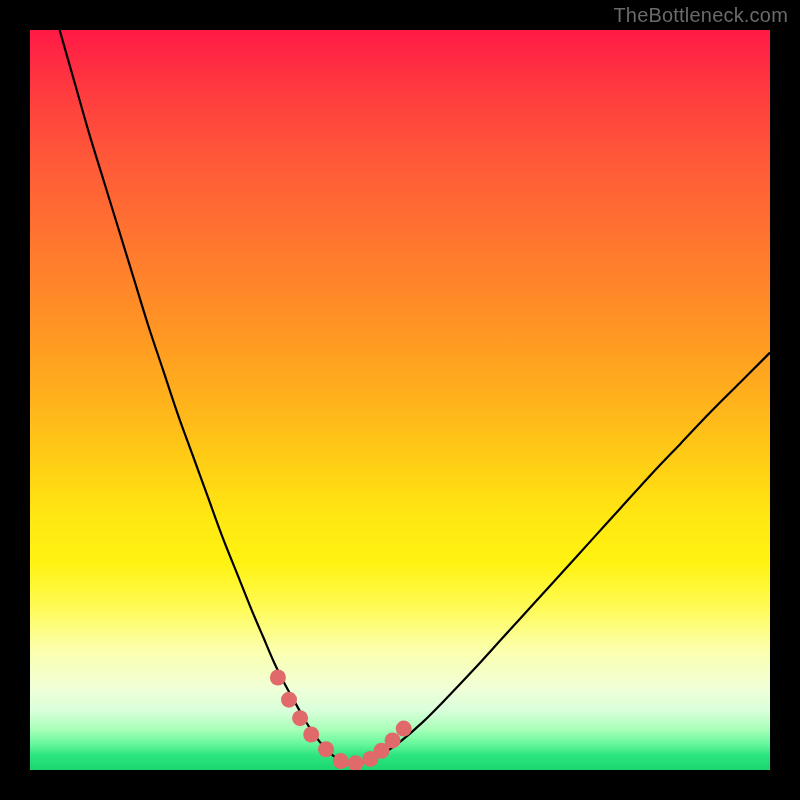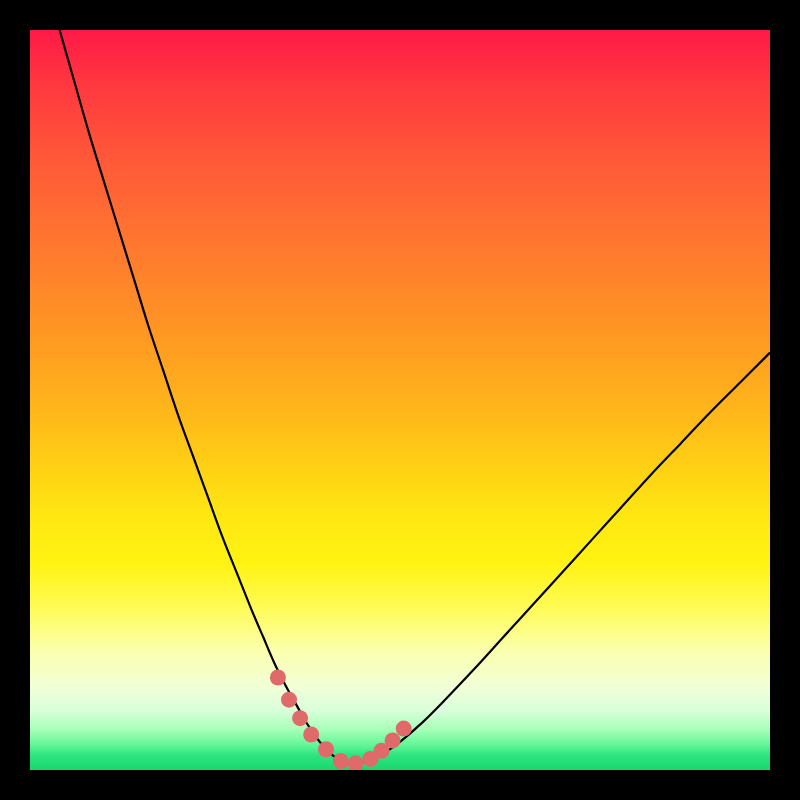--- a/index.html
+++ b/index.html
@@ -61,20 +61,21 @@
     position: absolute;
     left: 0; top: 0;
     width: 740px; height: 740px;
     overflow: visible;
   }
 </style>
 </head>
 <body>
 
 <div class="frame">
+  <div class="watermark">TheBottleneck.com</div>
   <div class="plot">
     <div class="gradient"></div>
     <svg class="curve" viewBox="0 0 740 740">
       <path id="curve-path" fill="none" stroke="#000000" stroke-width="2.2" d="M 29.60 0.00 C 32.07 8.63, 39.47 34.53, 44.40 51.80 C 49.33 69.07, 54.27 86.95, 59.20 103.60 C 64.13 120.25, 69.07 135.67, 74.00 151.70 C 78.93 167.73, 83.87 183.77, 88.80 199.80 C 93.73 215.83, 98.67 231.87, 103.60 247.90 C 108.53 263.93, 113.47 280.58, 118.40 296.00 C 123.33 311.42, 128.27 325.60, 133.20 340.40 C 138.13 355.20, 143.07 370.62, 148.00 384.80 C 152.93 398.98, 157.87 411.93, 162.80 425.50 C 167.73 439.07, 172.67 452.63, 177.60 466.20 C 182.53 479.77, 187.47 493.95, 192.40 506.90 C 197.33 519.85, 202.27 531.57, 207.20 543.90 C 212.13 556.23, 217.68 570.42, 222.00 580.90 C 226.32 591.38, 229.40 598.17, 233.10 606.80 C 236.80 615.43, 240.50 624.68, 244.20 632.70 C 247.90 640.72, 251.60 647.87, 255.30 654.90 C 259.00 661.93, 263.32 669.33, 266.40 674.88 C 269.48 680.43, 271.33 684.01, 273.80 688.20 C 276.27 692.39, 278.73 696.34, 281.20 700.04 C 283.67 703.74, 286.13 707.19, 288.60 710.40 C 291.07 713.61, 293.53 716.69, 296.00 719.28 C 298.47 721.87, 300.93 723.97, 303.40 725.94 C 305.87 727.91, 308.33 729.76, 310.80 731.12 C 313.27 732.48, 315.73 733.71, 318.20 734.08 C 320.67 734.45, 321.90 734.08, 325.60 733.34 C 329.30 732.60, 335.47 731.49, 340.40 729.64 C 345.33 727.79, 350.27 725.20, 355.20 722.24 C 360.13 719.28, 363.83 716.81, 370.00 711.88 C 376.17 706.95, 384.80 699.55, 392.20 692.64 C 399.60 685.73, 405.77 679.32, 414.40 670.44 C 423.03 661.56, 434.13 649.97, 444.00 639.36 C 453.87 628.75, 463.73 617.65, 473.60 606.80 C 483.47 595.95, 493.33 585.09, 503.20 574.24 C 513.07 563.39, 522.93 552.53, 532.80 541.68 C 542.67 530.83, 552.53 519.97, 562.40 509.12 C 572.27 498.27, 582.13 487.41, 592.00 476.56 C 601.87 465.71, 611.73 454.61, 621.60 444.00 C 631.47 433.39, 641.33 423.28, 651.20 412.92 C 661.07 402.56, 670.93 391.95, 680.80 381.84 C 690.67 371.73, 700.53 362.11, 710.40 352.24 C 720.27 342.37, 735.07 327.57, 740.00 322.64"></path>
       <g id="markers">
           <circle cx="247.90" cy="647.50" r="8" fill="#e06a6a" stroke="#d85f5f" stroke-width="0"></circle>
           <circle cx="259.00" cy="669.70" r="8" fill="#e06a6a" stroke="#d85f5f" stroke-width="0"></circle>
           <circle cx="270.10" cy="688.20" r="8" fill="#e06a6a" stroke="#d85f5f" stroke-width="0"></circle>
           <circle cx="281.20" cy="704.48" r="8" fill="#e06a6a" stroke="#d85f5f" stroke-width="0"></circle>
           <circle cx="296.00" cy="719.28" r="8" fill="#e06a6a" stroke="#d85f5f" stroke-width="0"></circle>

